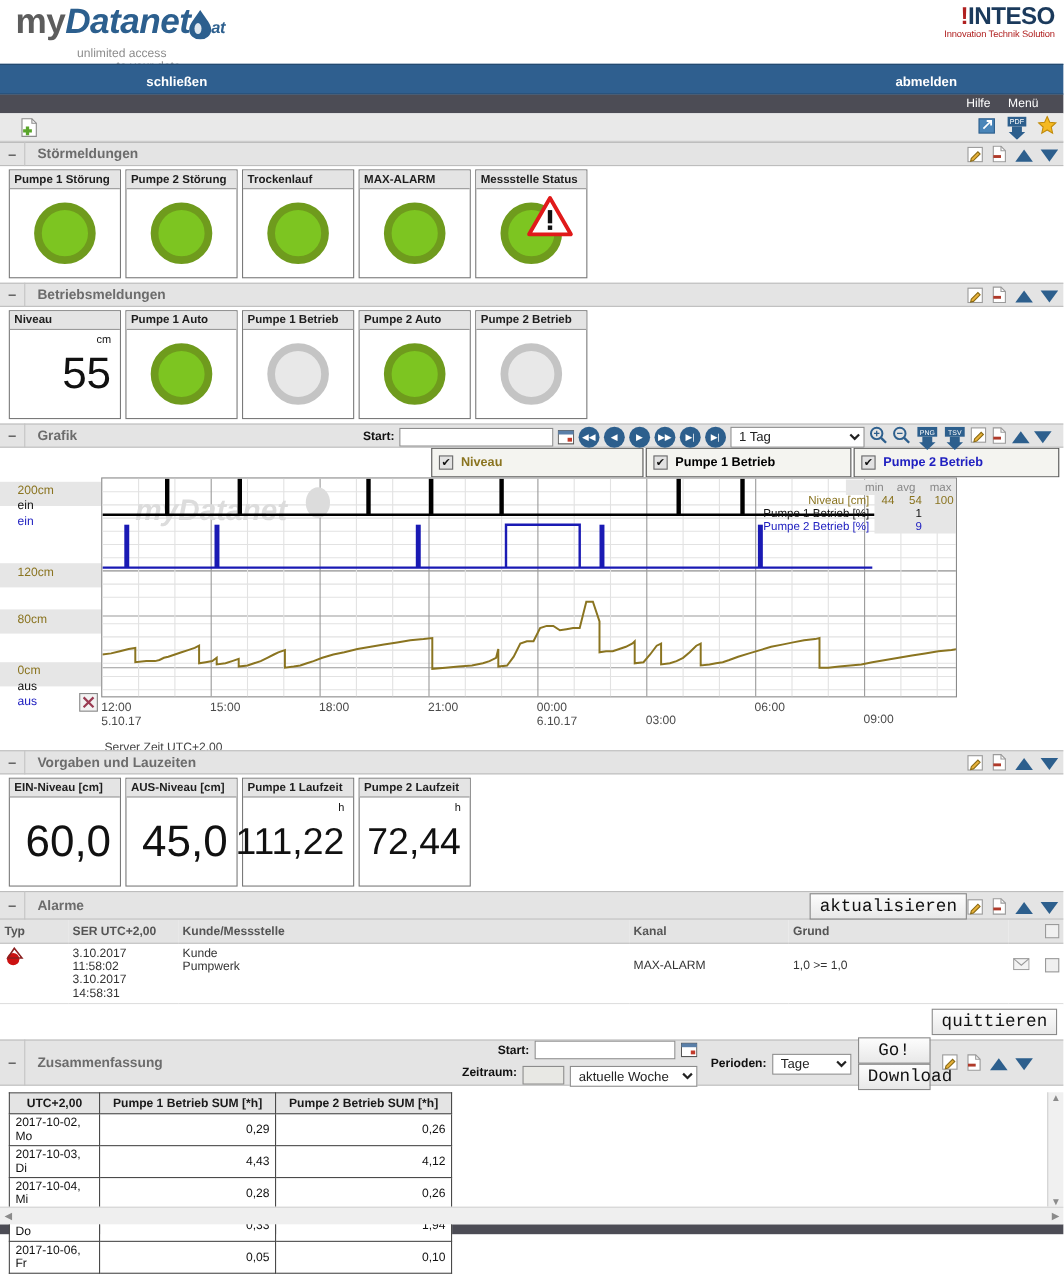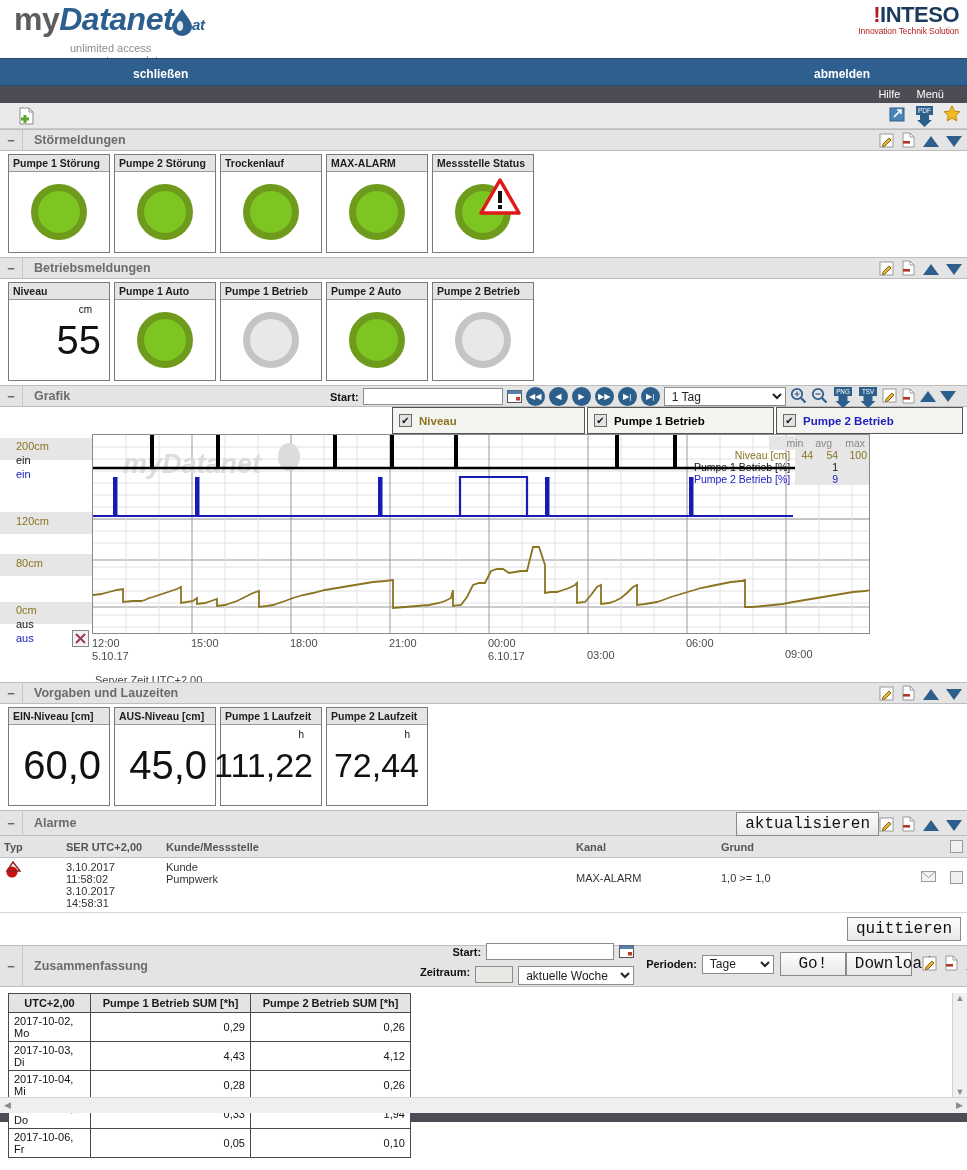--- a/index.html
+++ b/index.html
@@ -186,21 +186,21 @@
   }
   .num-tile .tile-body { justify-content: flex-end; padding-right: 8px; }
   .num-val {
     font-size: 40px;
     color: #111;
     line-height: 44px;
     font-family: "Liberation Sans", sans-serif;
   }
   .num-unit {
     position: absolute;
-    right: 17px; top: 4px;
+    right: 8px; top: 4px;
     font-size: 10px; color: #111;
   }
 
   
   .grafik-hdr-ctrls {
     position: absolute;
     left: 330px; top: 1px;
     display: flex; align-items: center; gap: 4px;
     font-size: 11px;
   }
@@ -962,21 +962,21 @@
             <option>aktuelle Woche</option>
           </select>
         </div>
       </div>
       <div style="display:flex;align-items:center;gap:5px;margin-left:12px;">
         <span class="zf-label">Perioden:</span>
         <select class="range-select" style="width:72px;">
           <option>Tage</option>
         </select>
       </div>
-      <div style="display:flex;flex-direction:row;margin-left:6px;">
+      <div style="display:flex;flex-direction:column;margin-left:6px;">
         <button class="btn" style="width:66px;">Go!</button>
         <button class="btn" style="width:66px;">Download</button>
       </div>
       <div style="display:flex;align-items:center;gap:7px;margin-left:10px;">
         <span><svg width="15" height="15" viewBox="0 0 15 15">
               <rect x="1" y="1" width="13" height="13" fill="#fff" stroke="#9a9a9a"></rect>
               <path d="M4 11 l6-6 2 2 -6 6 -2.6 .6 z" fill="#e8b23a" stroke="#8a6a14"></path>
             </svg></span>
         <span><svg width="15" height="16" viewBox="0 0 15 16">
               <path d="M2 1 h7 l4 4 v10 h-11 z" fill="#fff" stroke="#9a9a9a"></path>

